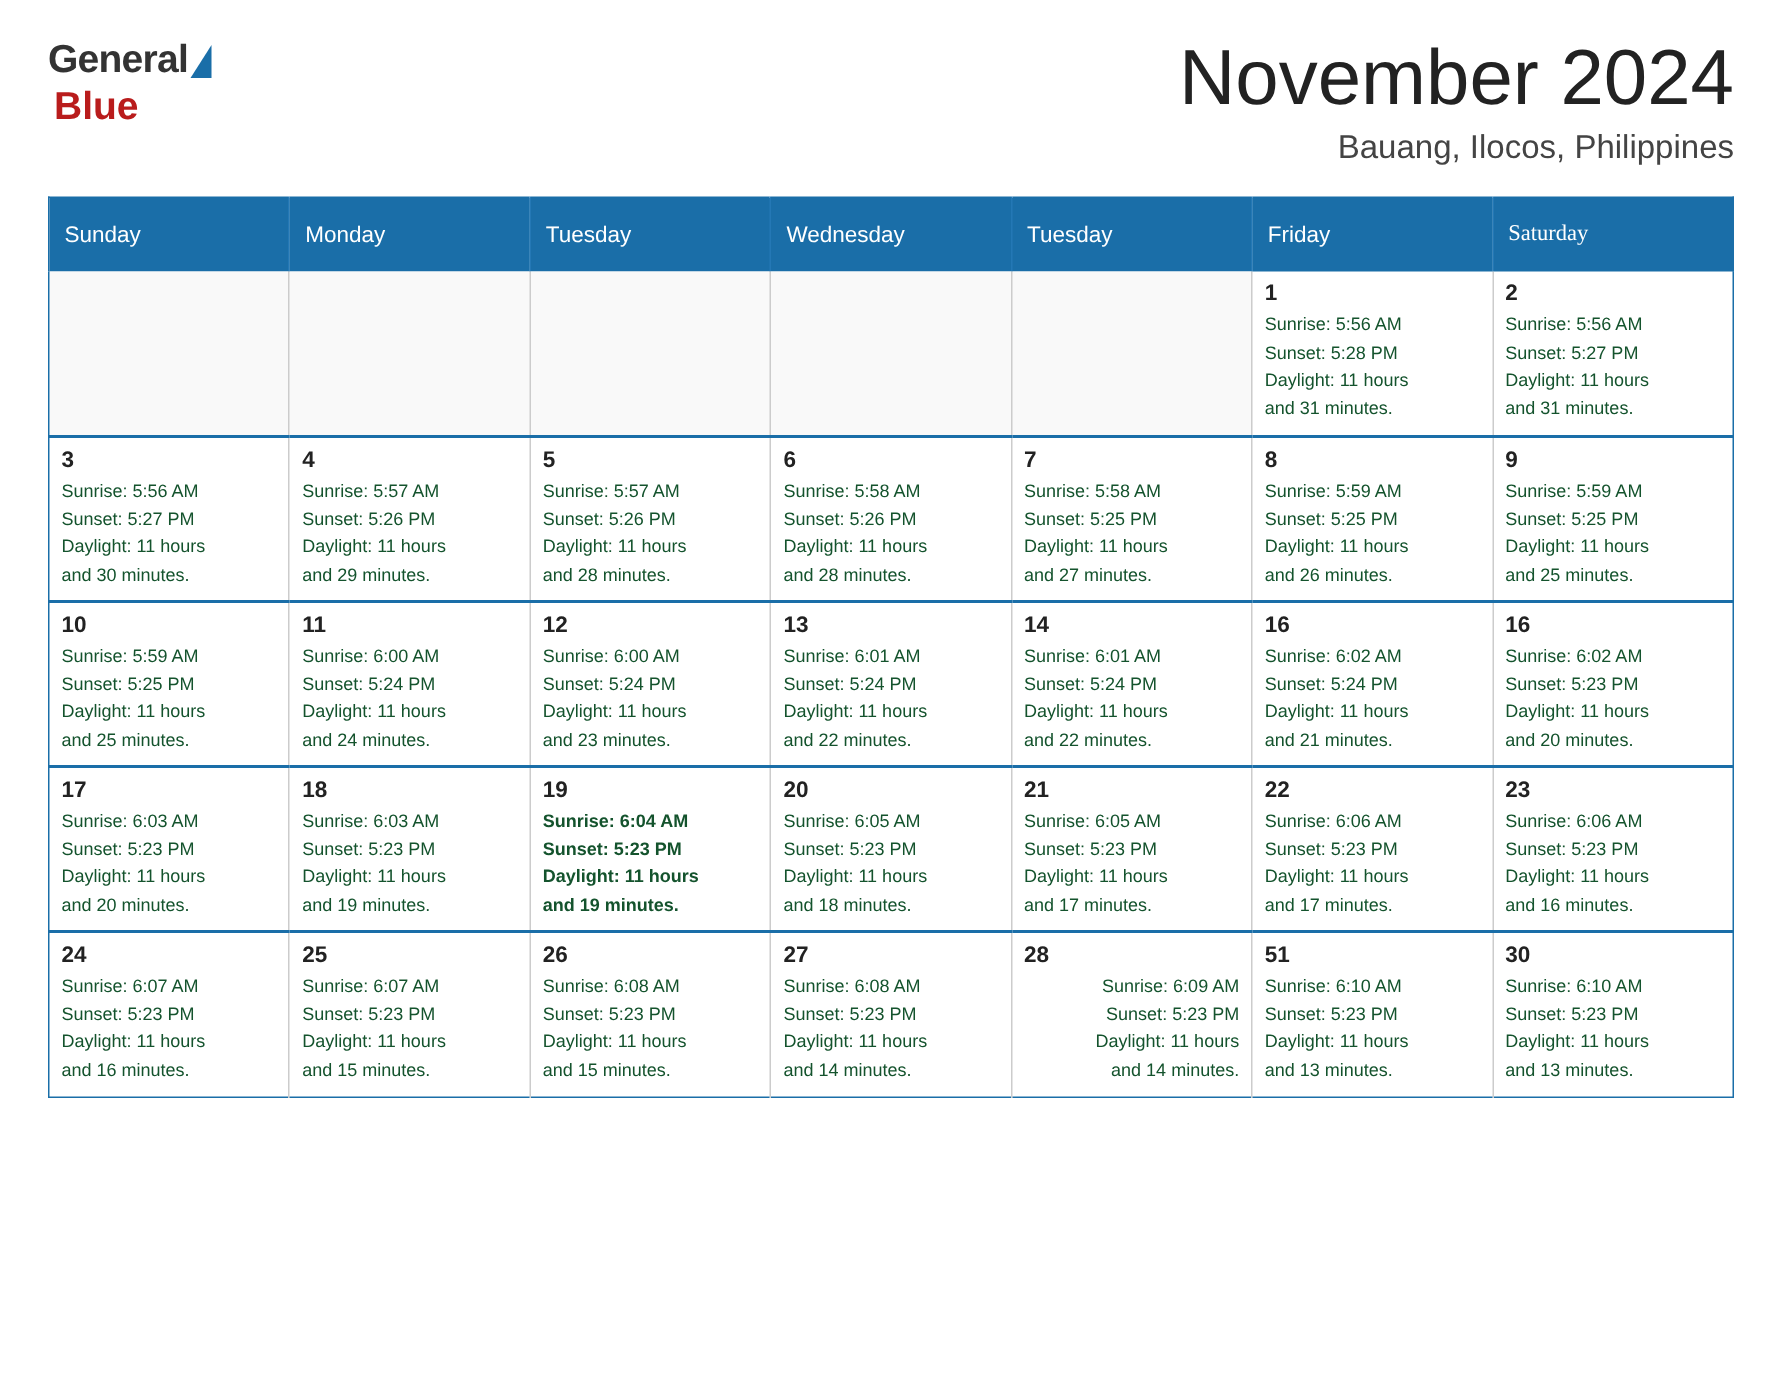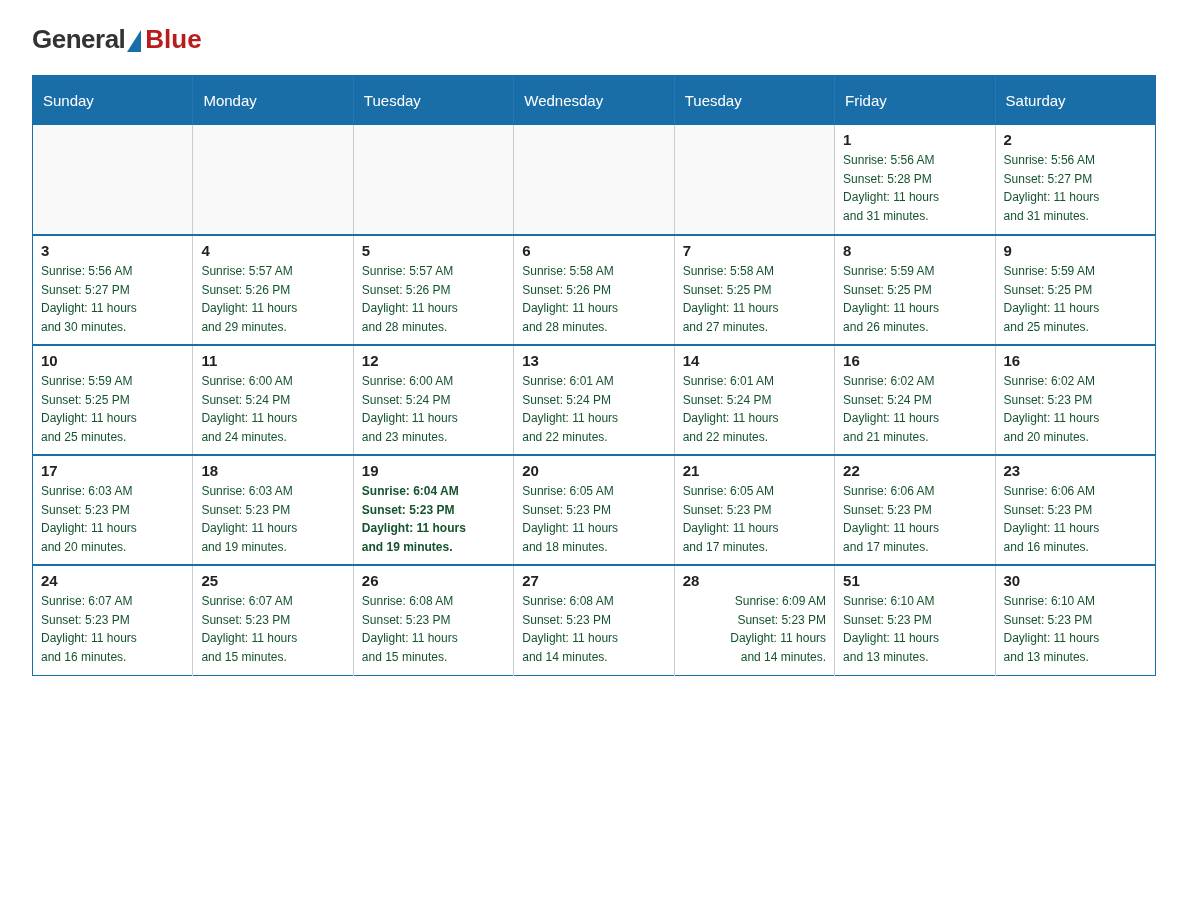--- a/index.html
+++ b/index.html
@@ -12,21 +12,21 @@
       min-height: 918px;
     }
     .header-row {
       display: flex;
       align-items: flex-start;
       justify-content: space-between;
       margin-bottom: 20px;
     }
     .logo {
       display: flex;
-      flex-direction: row;
+      flex-direction: column;
       align-items: flex-start;
     }
     .logo-top {
       display: flex;
       align-items: center;
     }
     .logo-general {
       font-size: 26px;
       font-weight: bold;
       color: #333;
@@ -69,20 +69,21 @@
       background-color: #1a6ea8;
       color: #fff;
       font-size: 15px;
       font-weight: normal;
       padding: 16px 10px;
       text-align: left;
       border-right: 1px solid #2478b5;
     }
     .calendar th:last-child {
       border-right: none;
+      font-family: Liberation Serif, serif;
     }
     .calendar td {
       vertical-align: top;
       padding: 6px 8px;
       border-right: 1px solid #ccc;
       border-bottom: 2px solid #1a6ea8;
       font-size: 12.5px;
       color: #333;
       width: 14.28%;
       min-height: 90px;
@@ -113,20 +114,24 @@
 </head>
 <body>
 
 <div class="header-row">
   <div class="logo">
     <div class="logo-top">
       <span class="logo-general">General</span>
       <div class="logo-triangle"></div>
     </div>
     <span class="logo-blue-line">Blue</span>
+  </div>
+  <div class="title-section">
+    <div class="page-title">November 2024</div>
+    <div class="page-subtitle">Bauang, Ilocos, Philippines</div>
   </div>
 </div>
 
 <table class="calendar">
   <thead>
     <tr>
     <th>Sunday</th>
         <th>Monday</th>
         <th>Tuesday</th>
         <th>Wednesday</th>

